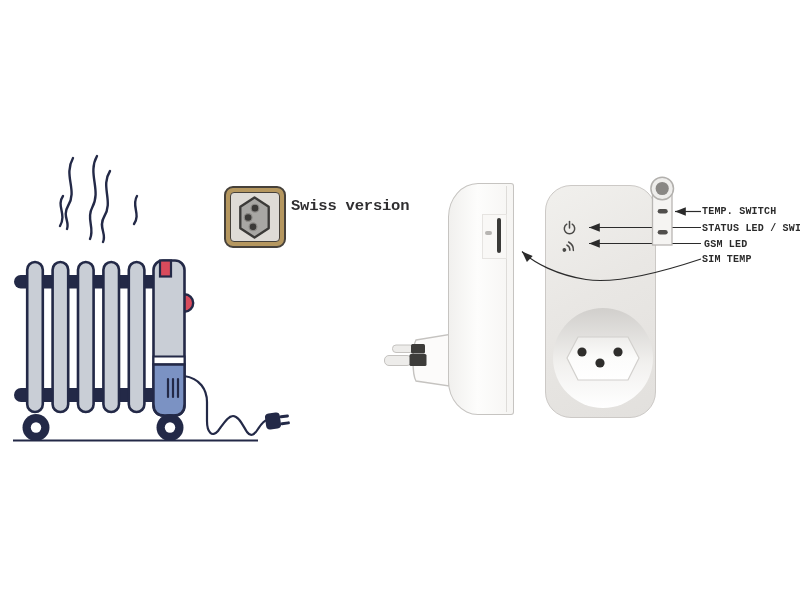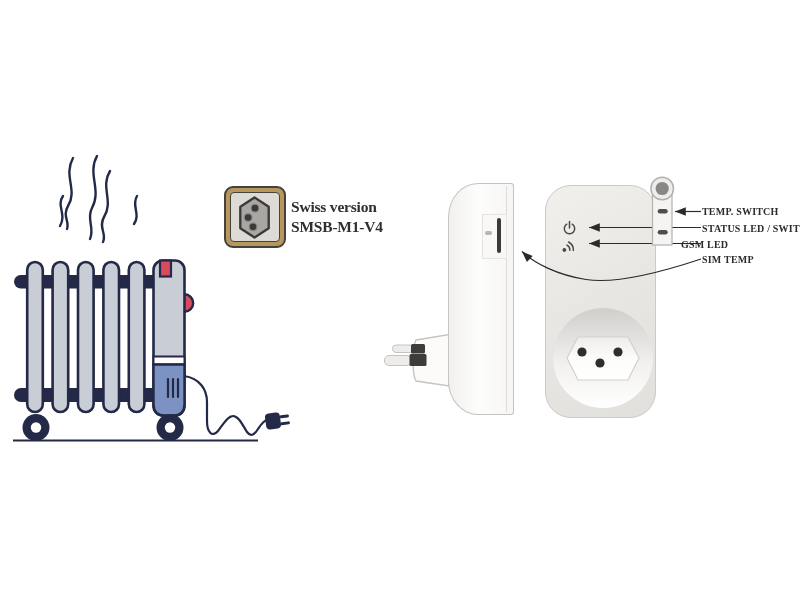--- a/index.html
+++ b/index.html
@@ -1,17 +1,17 @@
 <!DOCTYPE html>
 <html><head>
 <meta charset="utf-8">
 <style>
   html,body{margin:0;padding:0;background:#ffffff;}
   #canvas{position:relative;width:800px;height:564px;background:#ffffff;overflow:hidden;
-          font-family:Liberation Serif, serif;}
+          font-family:Liberation Mono, monospace;}
   svg{display:block;}
   .layer{position:absolute;left:0;top:0;}
   
   .device{position:absolute;box-sizing:border-box;z-index:10;}
   #side-device{left:448px;top:183px;width:66px;height:232px;
       background:linear-gradient(90deg,#f1f0ee 0%,#fdfdfc 45%,#f6f5f3 100%);
       border:1.5px solid #c6c4c1;border-radius:30px 3px 3px 30px / 34px 3px 3px 34px;}
   #side-edge{position:absolute;right:6px;top:2px;bottom:2px;width:1.5px;background:#dedcd9;}
   #sim-recess{position:absolute;left:33px;top:30px;width:23px;height:43px;background:#f9f8f6;border:1px solid #e6e4e1;}
   #sim-slot{position:absolute;left:48px;top:34px;width:4px;height:35px;background:#3a3a38;border-radius:2px;}
@@ -102,21 +102,20 @@
       <svg width="49" height="49" viewBox="0 0 49 49">
         <polygon points="24,4 38.5,13.5 38.5,35.5 24,45 9.5,35.5 9.5,13.5" fill="#a8a7a4" stroke="#3b3a38" stroke-width="2.4" stroke-linejoin="round"></polygon>
         <circle cx="24.5" cy="15" r="4" fill="#3b3a38" stroke="#8d8b88" stroke-width="1.2"></circle>
         <circle cx="17.5" cy="24.5" r="4" fill="#3b3a38" stroke="#8d8b88" stroke-width="1.2"></circle>
         <circle cx="22.5" cy="34" r="4" fill="#3b3a38" stroke="#8d8b88" stroke-width="1.2"></circle>
       </svg>
     </div>
   </div>
   <div id="badge-text">
     <div>Swiss version</div>
-    <div>SMSB-M1-V4</div>
   </div>
 
   <div id="side-device" class="device">
     <div id="side-edge"></div>
     <div id="sim-recess"></div>
     <div id="sim-slot"></div>
     <div id="sim-dash"></div>
   </div>
 
   <div id="front-device" class="device">
@@ -165,16 +164,16 @@
     <g fill="none" stroke="#2b2b2b" stroke-width="1.2">
       <path d="M701,211.5 L675,211.5" marker-end="url(#ah)"></path>
       <path d="M701,227.5 L589,227.5" marker-end="url(#ah)"></path>
       <path d="M701,243.5 L589,243.5" marker-end="url(#ah)"></path>
       <path d="M701,259 C656,274 612,283.5 586,279.5 C557,275 534,263 522,251.5" marker-end="url(#ah)"></path>
     </g>
   </svg>
 
   <div class="anno" style="left:702px;top:206px;">TEMP. SWITCH</div>
   <div class="anno" style="left:702px;top:222.5px;">STATUS LED / SWITCH</div>
-  <div class="anno" style="left:681px;top:238.5px;">GSM LED</div>
+  <div class="anno" style="left:704px;top:238.5px;">GSM LED</div>
   <div class="anno" style="left:702px;top:254px;">SIM TEMP</div>
 
 </div>
 
 </body></html>

